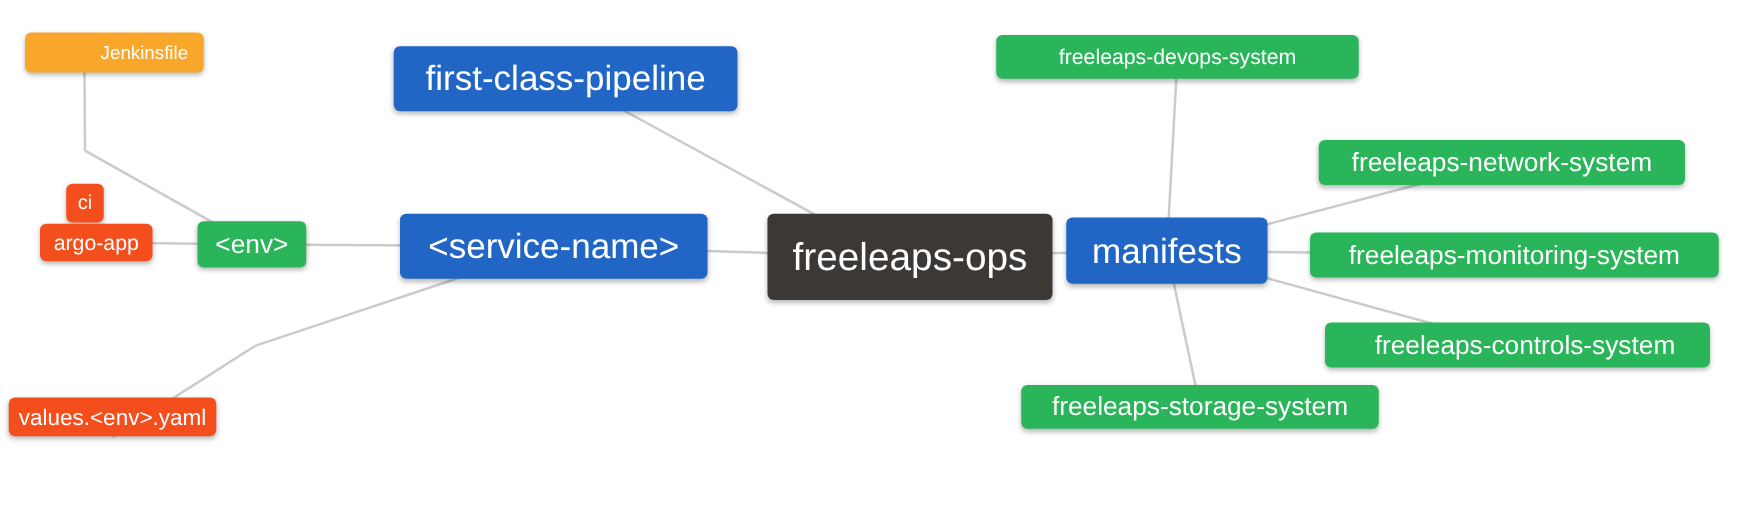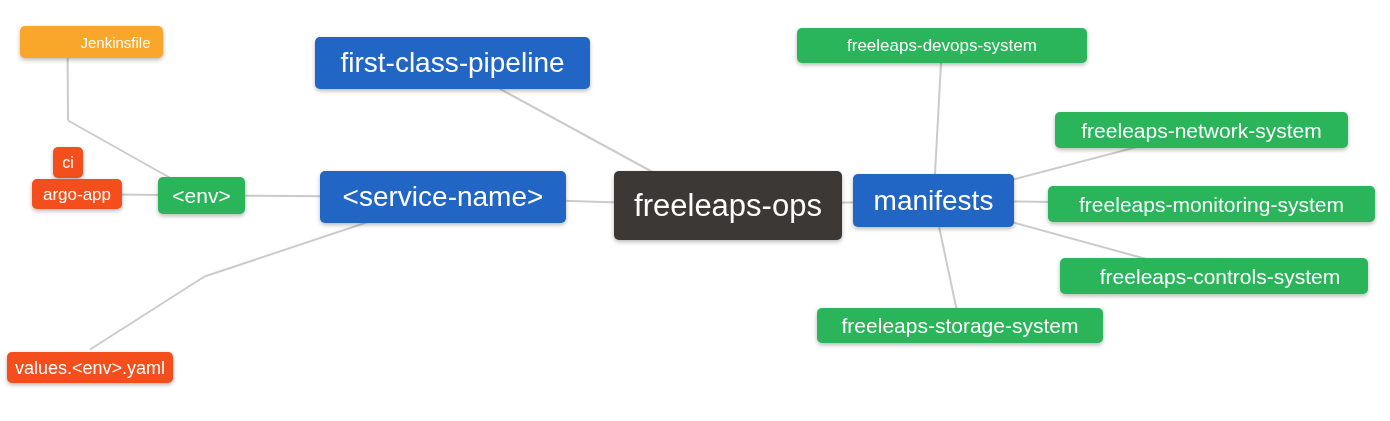--- a/index.html
+++ b/index.html
@@ -48,21 +48,21 @@
       <line x1="933.5" y1="200.5" x2="1201.5" y2="130" stroke="#cbcbcb" stroke-width="2"></line>
       <line x1="933.5" y1="200.5" x2="1211.5" y2="204" stroke="#cbcbcb" stroke-width="2"></line>
       <line x1="933.5" y1="200.5" x2="1208" y2="276" stroke="#cbcbcb" stroke-width="2"></line>
       <line x1="933.5" y1="200.5" x2="960" y2="325.5" stroke="#cbcbcb" stroke-width="2"></line>
     </svg>
 
 <div class="node" style="left: 20px; top: 26px; width: 95px; height: 32px; font-size: 15px; background: rgb(249, 167, 43); padding-left: 48px;">Jenkinsfile</div>
     <div class="node" style="left: 53px; top: 105px; width: 30px; height: 31px; font-size: 16px; background: rgb(244, 78, 28); margin-top: 42px;">ci</div>
     <div class="node" style="left: 32px; top: 179px; width: 90px; height: 30px; font-size: 17px; background: rgb(244, 78, 28);">argo-app</div>
     <div class="node" style="left: 158px; top: 177px; width: 87px; height: 37px; font-size: 21px; background: rgb(42, 181, 90);">&lt;env&gt;</div>
-    <div class="node" style="left: 7px; top: 352px; width: 166px; height: 31px; font-size: 18px; background: rgb(244, 78, 28);">values.&lt;env&gt;.yaml</div>
+    <div class="node" style="left: 7px; top: 318px; width: 166px; height: 31px; font-size: 18px; background: rgb(244, 78, 28);">values.&lt;env&gt;.yaml</div>
     <div class="node" style="left: 315px; top: 37px; width: 275px; height: 52px; font-size: 28px; background: rgb(33, 102, 197);">first-class-pipeline</div>
     <div class="node" style="left: 320px; top: 171px; width: 246px; height: 52px; font-size: 28px; background: rgb(33, 102, 197);">&lt;service-name&gt;</div>
     <div class="node" style="left: 580px; top: 171px; width: 228px; height: 69px; font-size: 31px; background: rgb(60, 56, 53); margin-left: 34px;">freeleaps-ops</div>
     <div class="node" style="left: 853px; top: 174px; width: 161px; height: 53px; font-size: 28px; background: rgb(33, 102, 197);">manifests</div>
     <div class="node" style="left: 797px; top: 28px; width: 290px; height: 35px; font-size: 17px; background: rgb(42, 181, 90);">freeleaps-devops-system</div>
     <div class="node" style="left: 1055px; top: 112px; width: 293px; height: 36px; font-size: 21px; background: rgb(42, 181, 90);">freeleaps-network-system</div>
     <div class="node" style="left: 1048px; top: 186px; width: 327px; height: 36px; font-size: 21px; background: rgb(42, 181, 90);">freeleaps-monitoring-system</div>
     <div class="node" style="left: 1060px; top: 258px; width: 296px; height: 36px; font-size: 21px; background: rgb(42, 181, 90); padding-left: 12px;">freeleaps-controls-system</div>
     <div class="node" style="left: 817px; top: 308px; width: 286px; height: 35px; font-size: 21px; background: rgb(42, 181, 90);">freeleaps-storage-system</div>
   </div>

